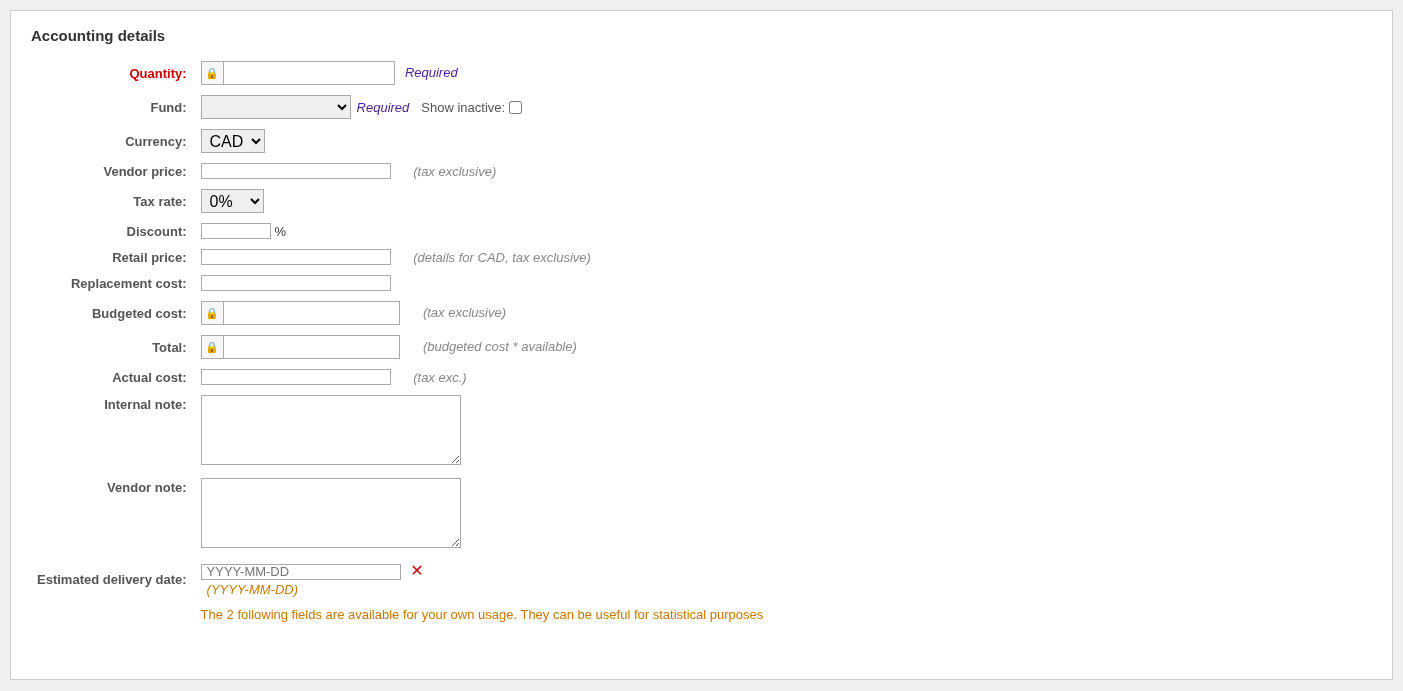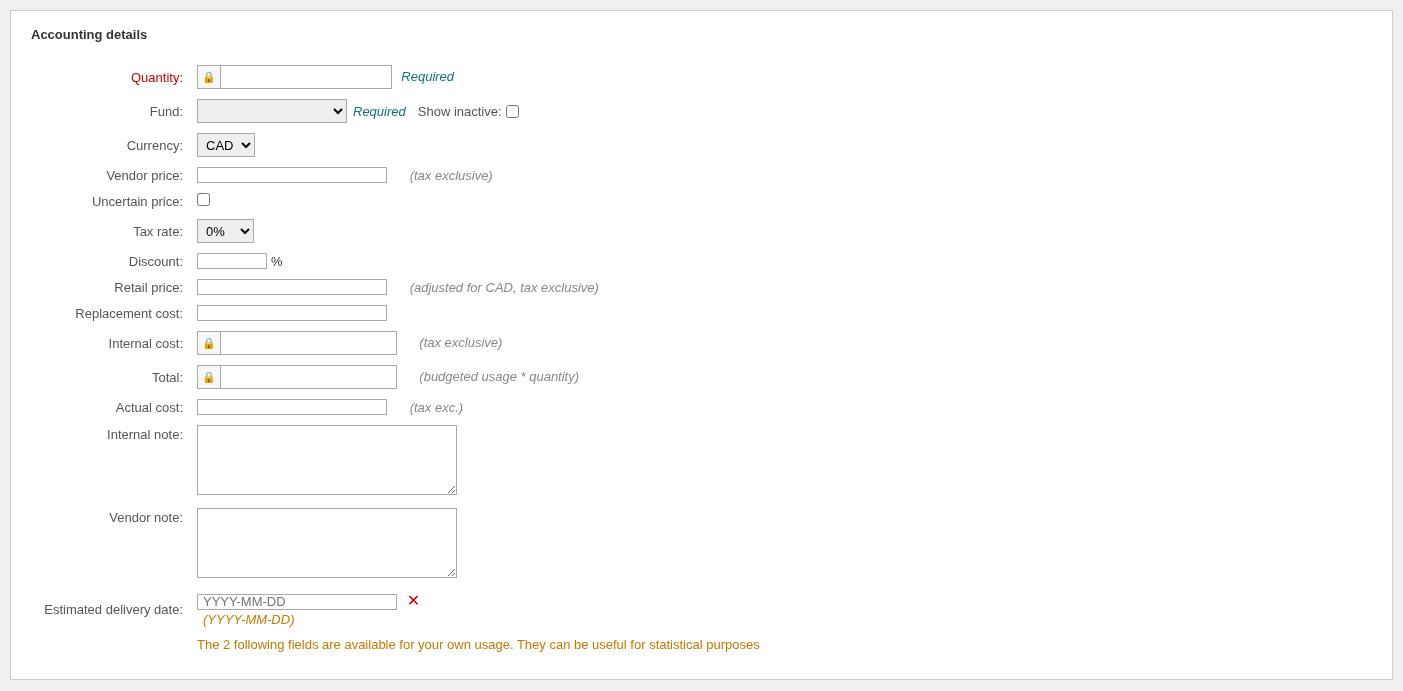--- a/index.html
+++ b/index.html
@@ -10,49 +10,49 @@
       color: #333;
     }
     .container {
       background: #fff;
       border: 1px solid #ccc;
       margin: 10px;
       padding: 16px 20px 20px 20px;
       min-height: 670px;
     }
     h2 {
-      font-size: 13px;
+      font-size: 15px;
       font-weight: bold;
       color: #333;
-      margin-bottom: 18px;
+      margin-bottom: 12px;
       border-bottom: none;
     }
     .form-table {
       width: 100%;
       border-collapse: collapse;
     }
     .form-table tr td {
       padding: 5px 6px;
       vertical-align: middle;
     }
     .form-table tr td:first-child {
       text-align: right;
-      font-weight: normal;
+      font-weight: bold;
       color: #555;
       white-space: nowrap;
       width: 160px;
       padding-right: 8px;
       vertical-align: top;
       padding-top: 7px;
     }
     .form-table .label-red {
       color: #cc0000;
     }
     .required-text {
-      color: #0f766e;
+      color: #4c1d95;
       margin-left: 6px;
       font-style: italic;
       font-weight: normal;
     }
     .hint-text {
       color: #888;
       font-style: italic;
       margin-left: 19px;
     }
     .hint-orange {
@@ -66,21 +66,21 @@
       padding: 3px 5px;
       font-size: 13px;
       height: 16px;
     }
     input.w-medium { width: 190px; }
     input.w-narrow { width: 70px; }
     input.w-date { width: 200px; }
     select {
       border: 1px solid #aaa;
       padding: 2px 4px;
-      font-size: 13px;
+      font-size: 16px;
       height: 24px;
     }
     .quantity-input-wrap {
       display: inline-flex;
       align-items: center;
       border: 1px solid #aaa;
       height: 24px;
     }
     .quantity-input-wrap .lock-icon {
       padding: 0 4px;
@@ -211,28 +211,20 @@
       <tr>
         <td class="label-cell">
           <span>Vendor price:</span>
         </td>
         <td>
           <input type="text" class="w-medium" style="">
           <span class="hint-text">(tax exclusive)</span>
         </td>
       </tr>
 
-      <tr>
-        <td class="label-cell">
-          <span>Uncertain price:</span>
-        </td>
-        <td>
-          <input type="checkbox" style="">
-        </td>
-      </tr>
 
       <tr>
         <td class="label-cell">
           <span>Tax rate:</span>
         </td>
         <td>
           <select>
             <option value="0%">0%</option>
             <option value="5%">5%</option>
             <option value="10%">10%</option>
@@ -252,56 +244,56 @@
           </div>
         </td>
       </tr>
 
       <tr>
         <td class="label-cell">
           <span>Retail price:</span>
         </td>
         <td>
           <input type="text" class="w-medium" style="">
-          <span class="hint-text">(adjusted for CAD, tax exclusive)</span>
+          <span class="hint-text">(details for CAD, tax exclusive)</span>
         </td>
       </tr>
 
       <tr>
         <td class="label-cell">
           <span>Replacement cost:</span>
         </td>
         <td>
           <input type="text" class="w-medium" style="">
         </td>
       </tr>
 
       <tr>
         <td class="label-cell">
-          <span>Internal cost:</span>
+          <span>Budgeted cost:</span>
         </td>
         <td>
           <div class="budgeted-wrap">
             <span class="lock-icon">🔒</span>
             <input type="text" style="">
           </div>
           <span class="hint-text">(tax exclusive)</span>
         </td>
       </tr>
 
       <tr>
         <td class="label-cell">
           <span>Total:</span>
         </td>
         <td>
           <div class="budgeted-wrap">
             <span class="lock-icon">🔒</span>
             <input type="text" style="">
           </div>
-          <span class="hint-text">(budgeted usage * quantity)</span>
+          <span class="hint-text">(budgeted cost * available)</span>
         </td>
       </tr>
 
       <tr>
         <td class="label-cell">
           <span>Actual cost:</span>
         </td>
         <td>
           <input type="text" class="w-medium" style="">
           <span class="hint-text">(tax exc.)</span>

